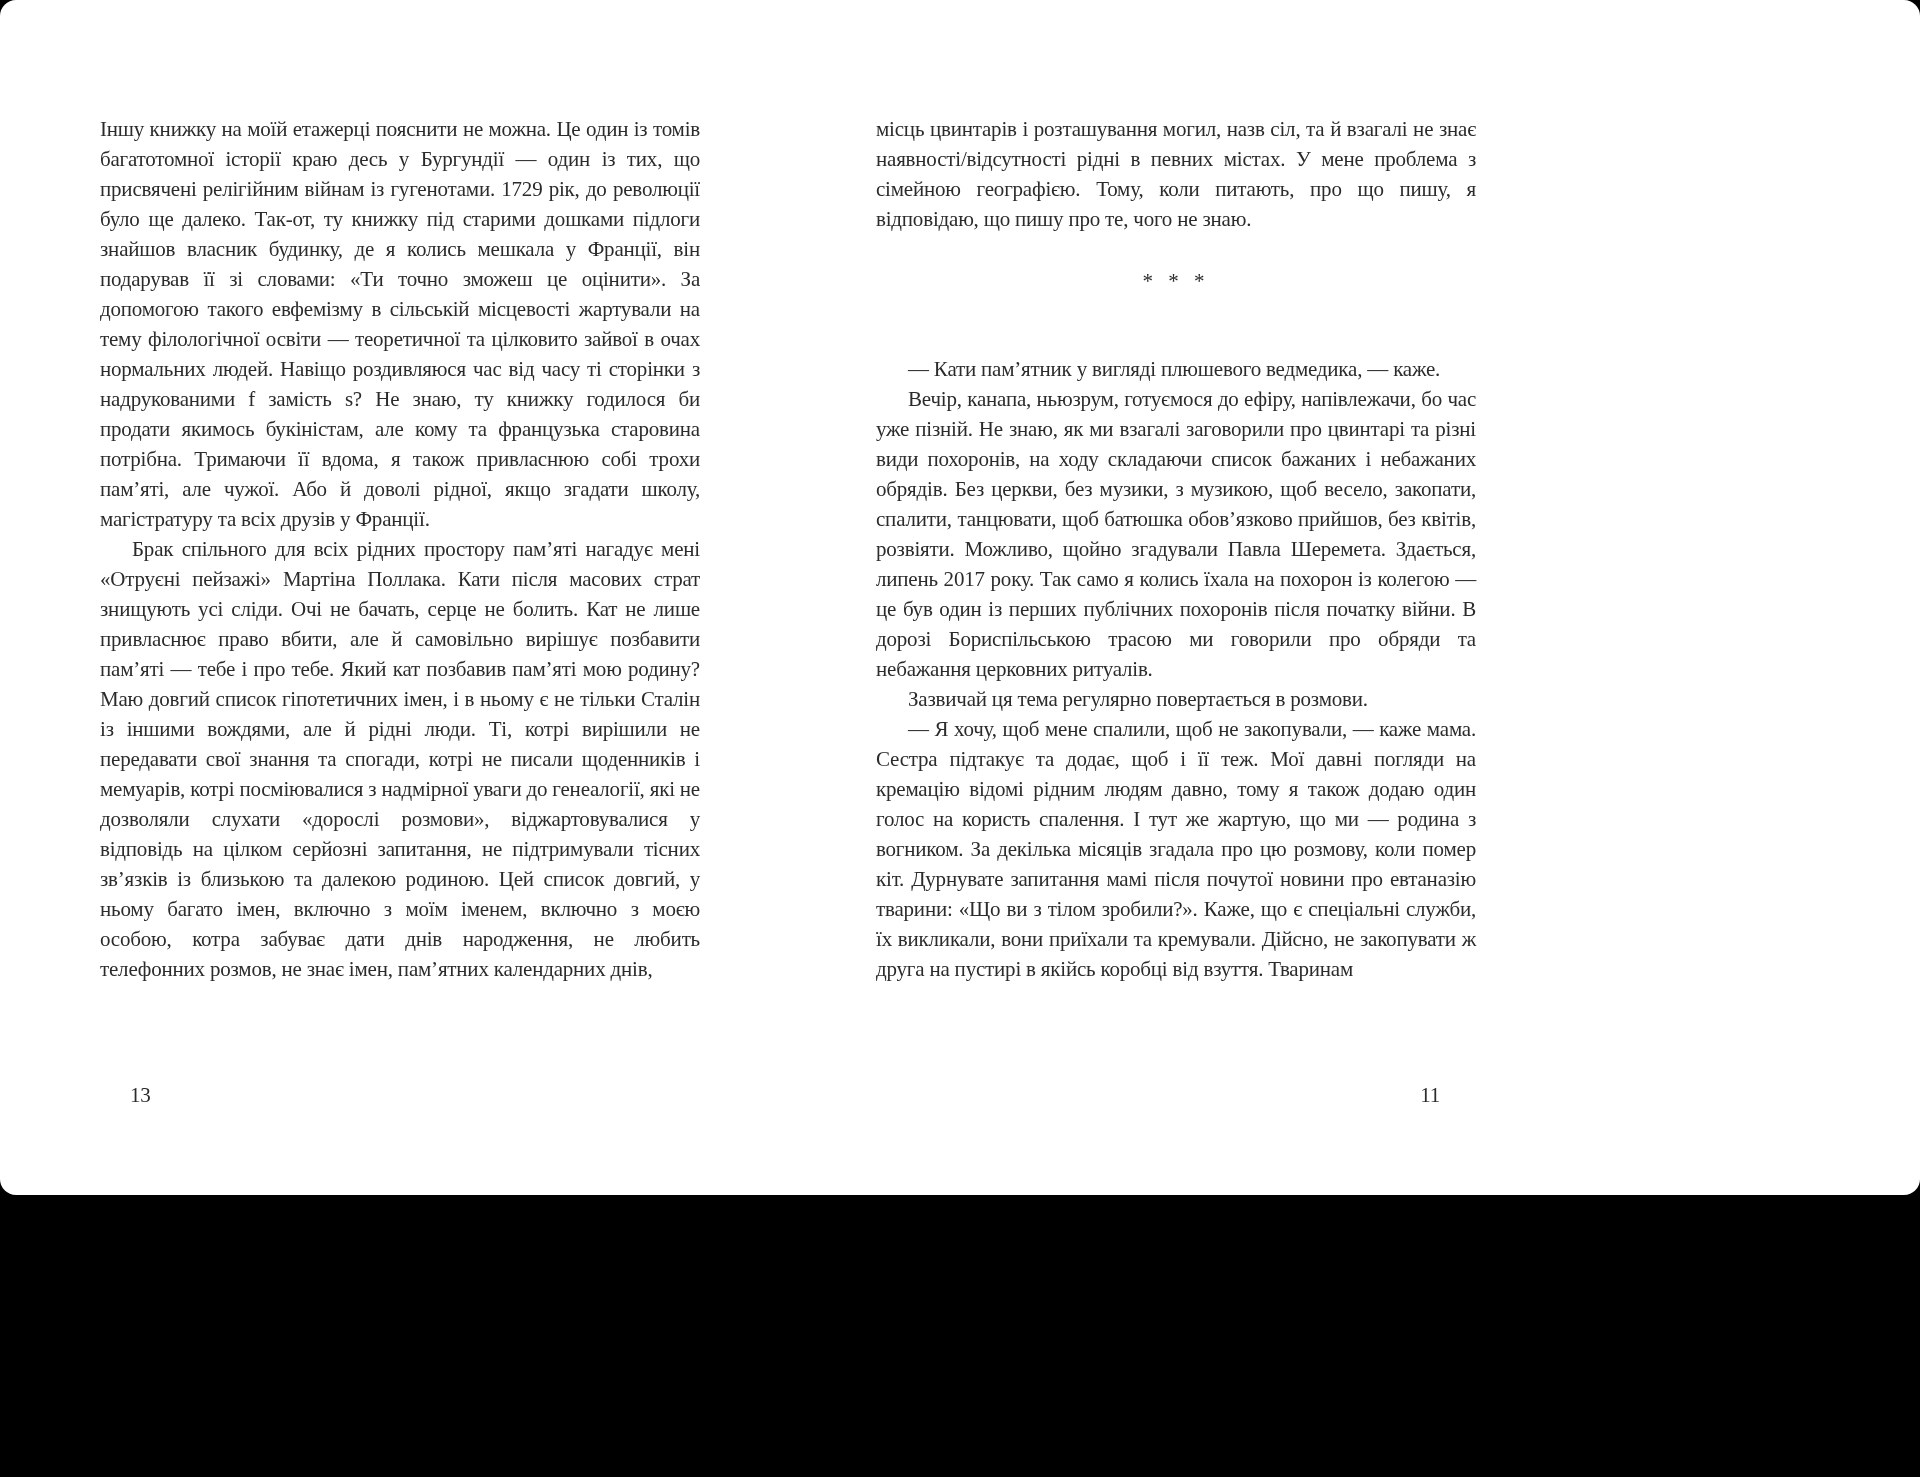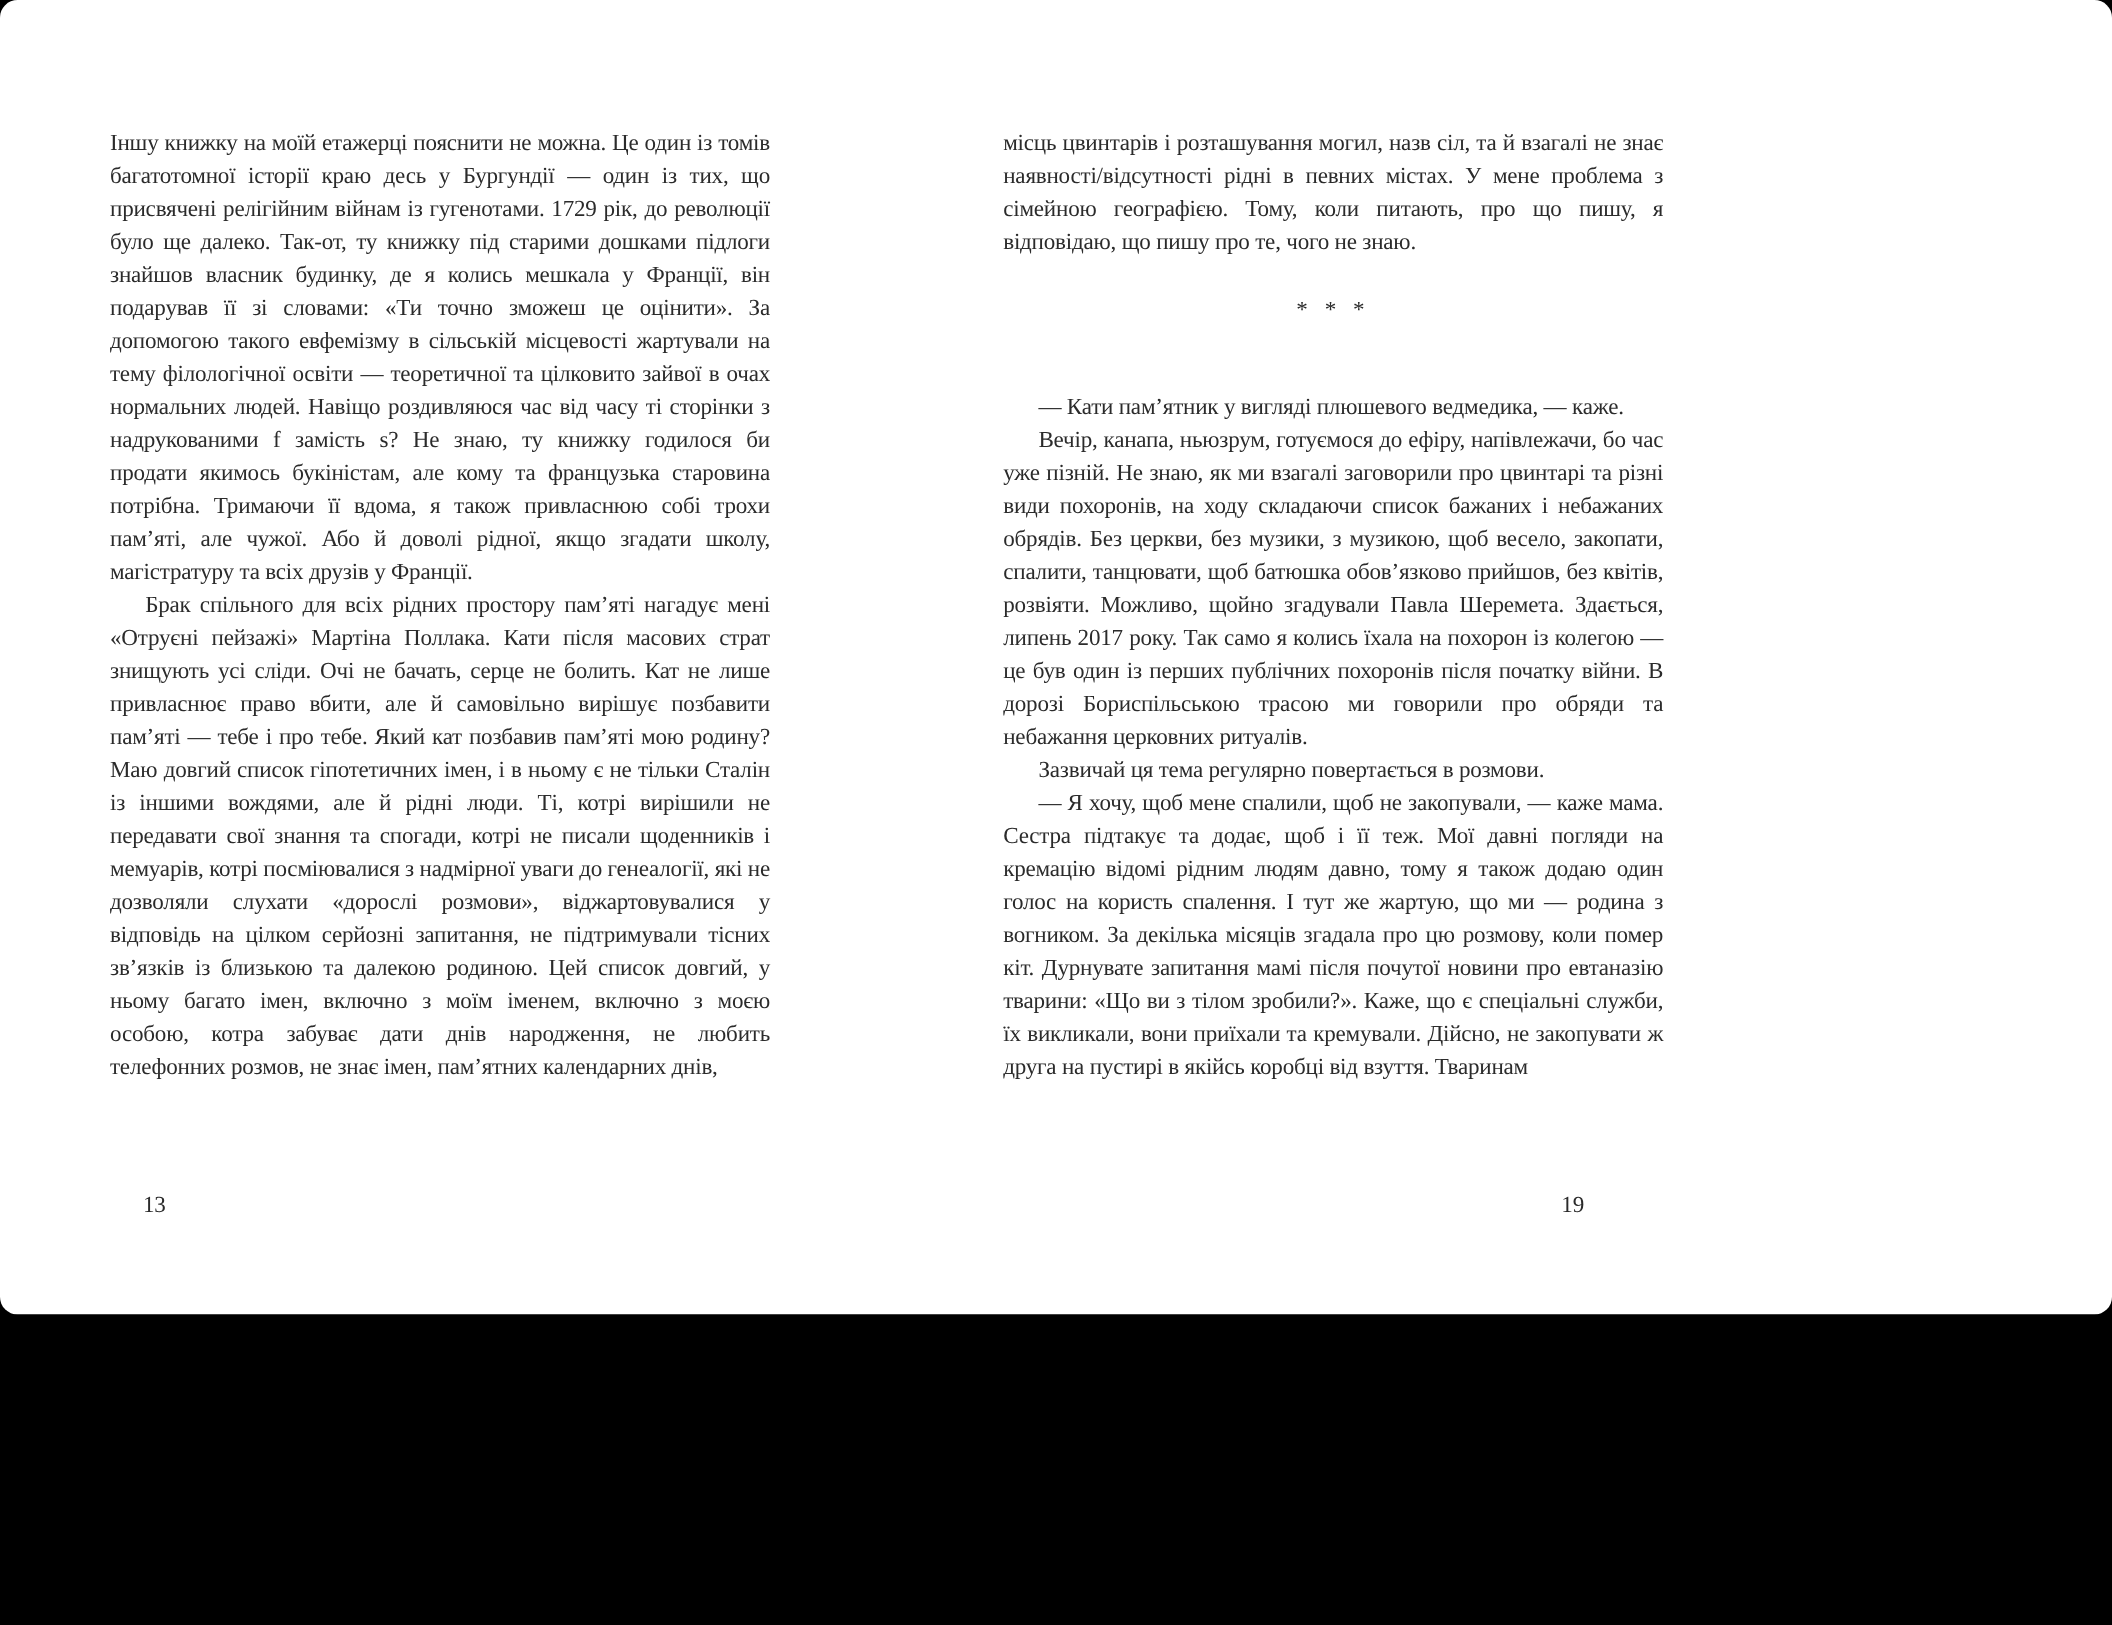--- a/index.html
+++ b/index.html
@@ -20,21 +20,21 @@
     line-height: 30px;
     letter-spacing: -0.2px;
   }
   .page-col {
     position: absolute;
     top: 114px;
     width: 600px;
     text-align: justify;
   }
   .col-left  { left: 100px; }
-  .col-right { left: 876px; margin-left: 36px; }
+  .col-right { left: 876px; }
   p.para {
     margin: 0;
     padding: 0;
   }
   p.para.indent {
     text-indent: 32px;
   }
   .section-break {
     height: 120px;
     box-sizing: border-box;
@@ -71,15 +71,15 @@
     <p class="para">місць цвинтарів і розташування могил, назв сіл, та й взагалі не знає наявності/відсутності рідні в певних містах. У мене проблема з сімейною географією. Тому, коли питають, про що пишу, я відповідаю, що пишу про те, чого не знаю.</p>
     <div class="section-break">* * *</div>
     <p class="para indent">— Кати пам’ятник у вигляді плюшевого ведмедика, — каже.</p>
     <p class="para indent">Вечір, канапа, ньюзрум, готуємося до ефіру, напівлежачи, бо час уже пізній. Не знаю, як ми взагалі заговорили про цвинтарі та різні види похоронів, на ходу складаючи список бажаних і небажаних обрядів. Без церкви, без музики, з музикою, щоб весело, закопати, спалити, танцювати, щоб батюшка обов’язково прийшов, без квітів, розвіяти. Можливо, щойно згадували Павла Шеремета. Здається, липень 2017 року. Так само я колись їхала на похорон із колегою — це був один із перших публічних похоронів після початку війни. В дорозі Бориспільською трасою ми говорили про обряди та небажання церковних ритуалів.</p>
     <p class="para indent">Зазвичай ця тема регулярно повертається в розмови.</p>
     <p class="para indent">— Я хочу, щоб мене спалили, щоб не закопували, — каже мама. Сестра підтакує та додає, щоб і її теж. Мої давні погляди на кремацію відомі рідним людям давно, тому я також додаю один голос на користь спалення. І тут же жартую, що ми — родина з вогником. За декілька місяців згадала про цю розмову, коли помер кіт. Дурнувате запитання мамі після почутої новини про евтаназію тварини: «Що ви з тілом зробили?». Каже, що є спеціальні служби, їх викликали, вони приїхали та кремували. Дійсно, не закопувати ж друга на пустирі в якійсь коробці від взуття. Тваринам</p>
   </section>
 
   <div class="page-number num-left">13</div>
 
-  <div class="page-number num-right">19</div>
+  <div class="page-number num-right">11</div>
 
 </div>
 
 </body></html>

